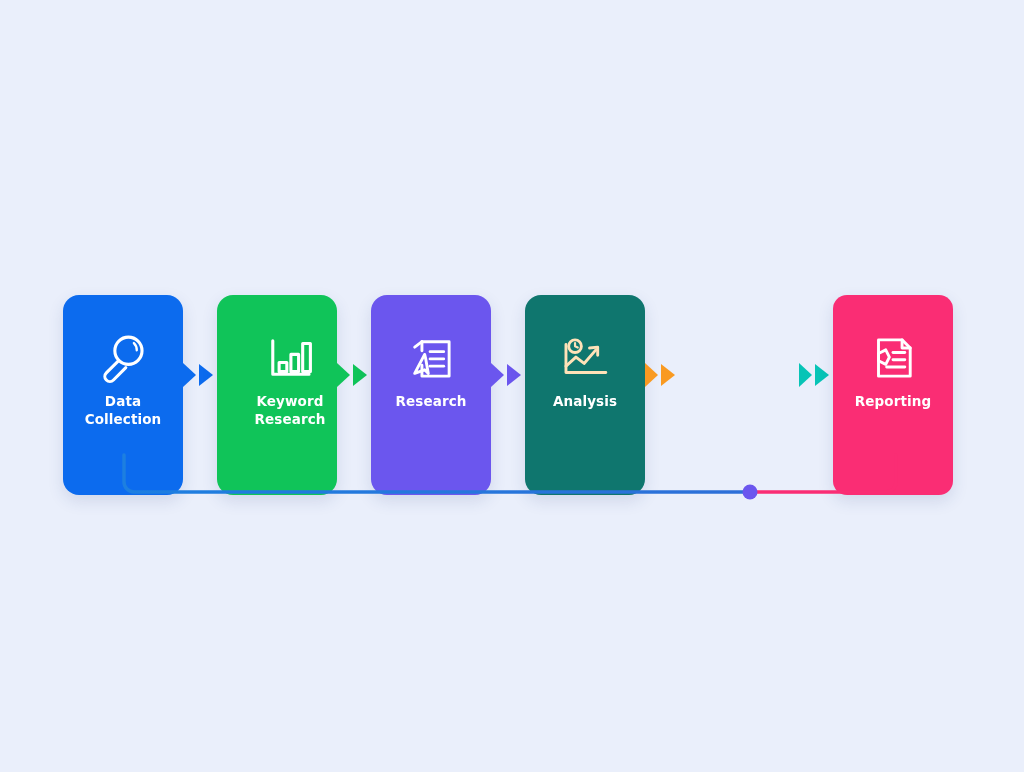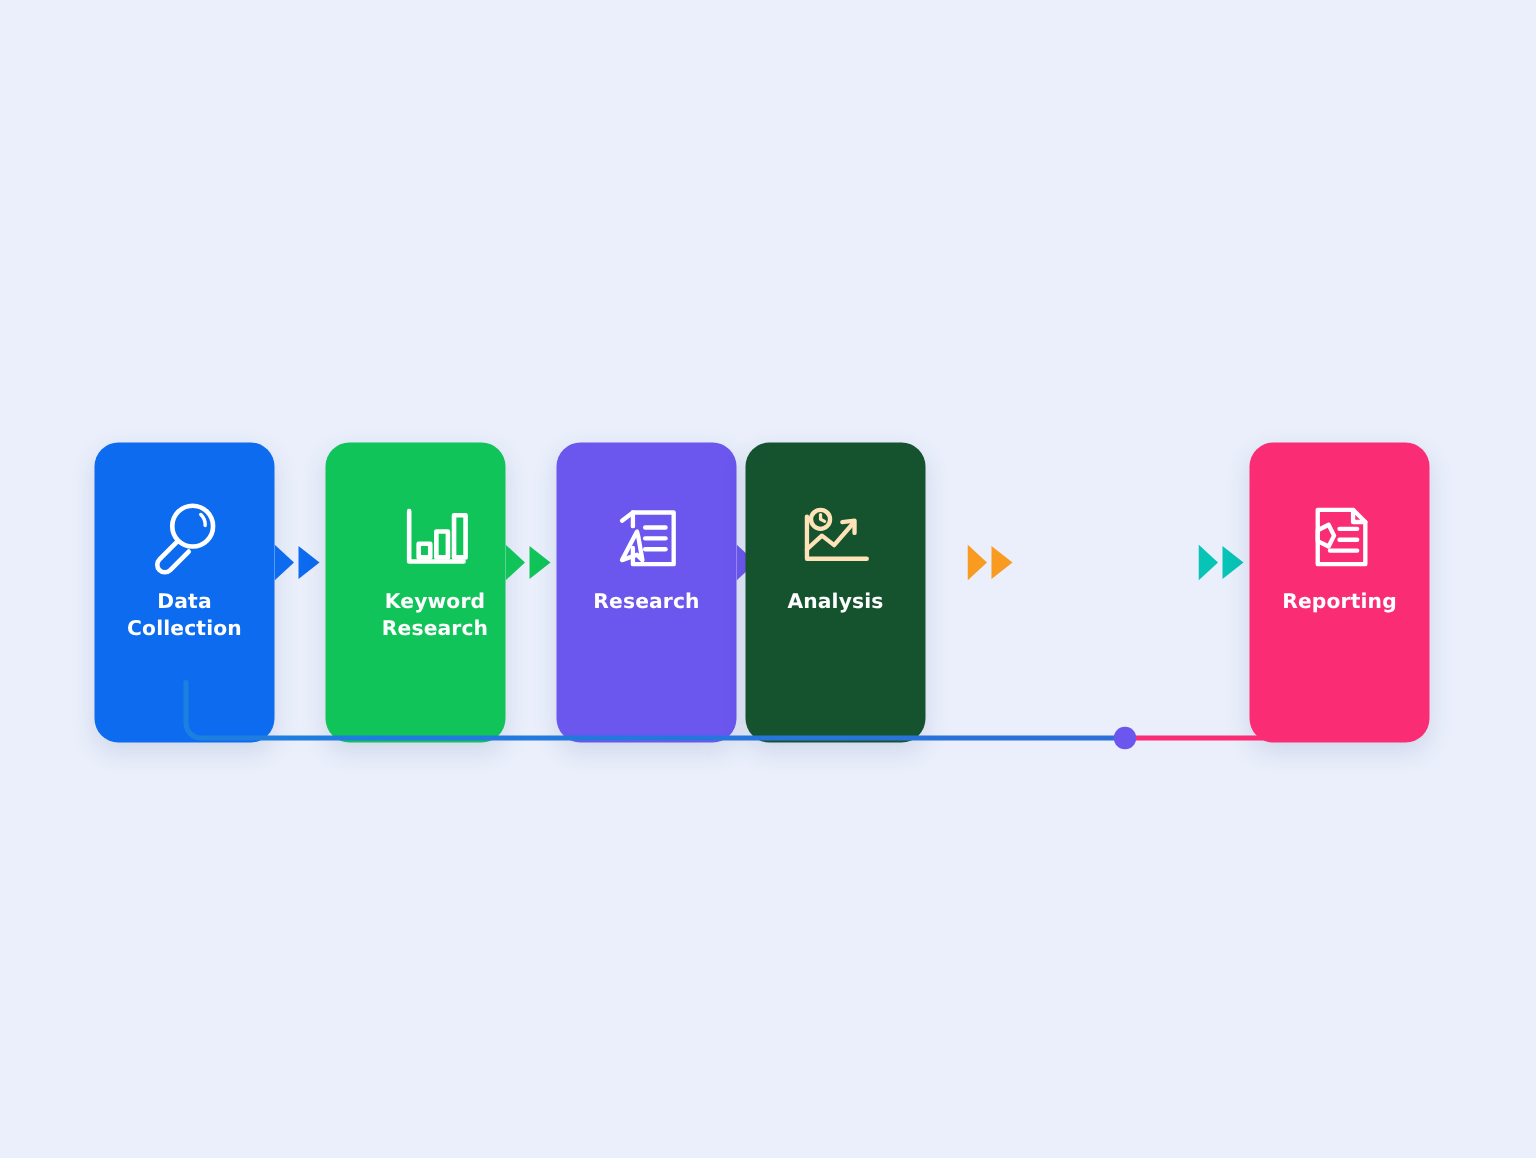--- a/index.html
+++ b/index.html
@@ -144,21 +144,21 @@
       <span class="step-label">Research</span>
     </div>
 
     <div class="connector" style="left:428px;">
       <svg viewBox="0 0 36 36">
         <path d="M0 6 L13 18 L0 30 Z" fill="#6b56ee"></path>
         <path d="M16 7 L30 18 L16 29 Z" fill="#6b56ee"></path>
       </svg>
     </div>
 
-    <div class="step-card" style="left:434px; background:#14532d;">
+    <div class="step-card" style="left:462px; background:#0f766e;">
       <span class="step-icon">
         <svg viewBox="0 0 64 64" fill="none" stroke="#ffe2b8" stroke-width="3.2" stroke-linecap="round" stroke-linejoin="round">
           <path d="M11 17 L11 48 L55 48"></path>
           <path d="M11 41 L22 31 L31 38 L44 23"></path>
           <path d="M37 21 L46 20 L46 29"></path>
           <circle cx="21" cy="19" r="7"></circle>
           <path d="M21 15.5 L21 19 L24 20.5" stroke-width="2.4"></path>
         </svg>
       </span>
       <span class="step-label">Analysis</span>
@@ -172,21 +172,21 @@
     </div>
 
 
     <div class="connector" style="left:736px;">
       <svg viewBox="0 0 36 36">
         <path d="M0 6 L13 18 L0 30 Z" fill="#07c4b6"></path>
         <path d="M16 7 L30 18 L16 29 Z" fill="#07c4b6"></path>
       </svg>
     </div>
 
-    <div class="step-card" style="left:770px; background:#fa2d74;">
+    <div class="step-card" style="left:770px; background:#fa2d74;border-radius:14px;">
       <span class="step-icon">
         <svg viewBox="0 0 64 64" fill="none" stroke="#ffffff" stroke-width="3.2" stroke-linecap="round" stroke-linejoin="round">
           <path d="M16 12 L42 12 L51 21 L51 52 L16 52 Z"></path>
           <path d="M42 12 L42 21 L51 21"></path>
           <path d="M32 26 L45 26"></path>
           <path d="M32 34 L45 34"></path>
           <path d="M25 42 L45 42"></path>
           <path d="M24 23 L28 31 L24 39 L16 35 L16 27 Z"></path>
         </svg>
       </span>

